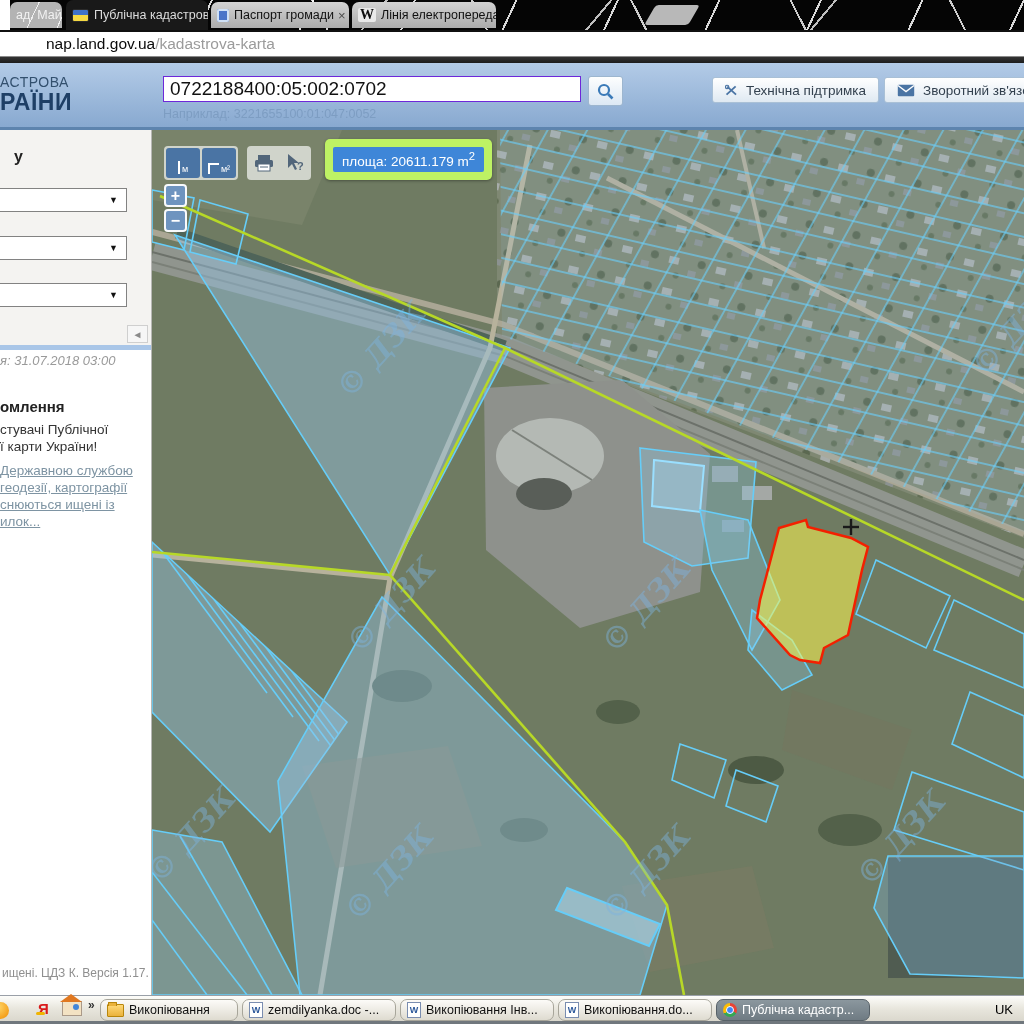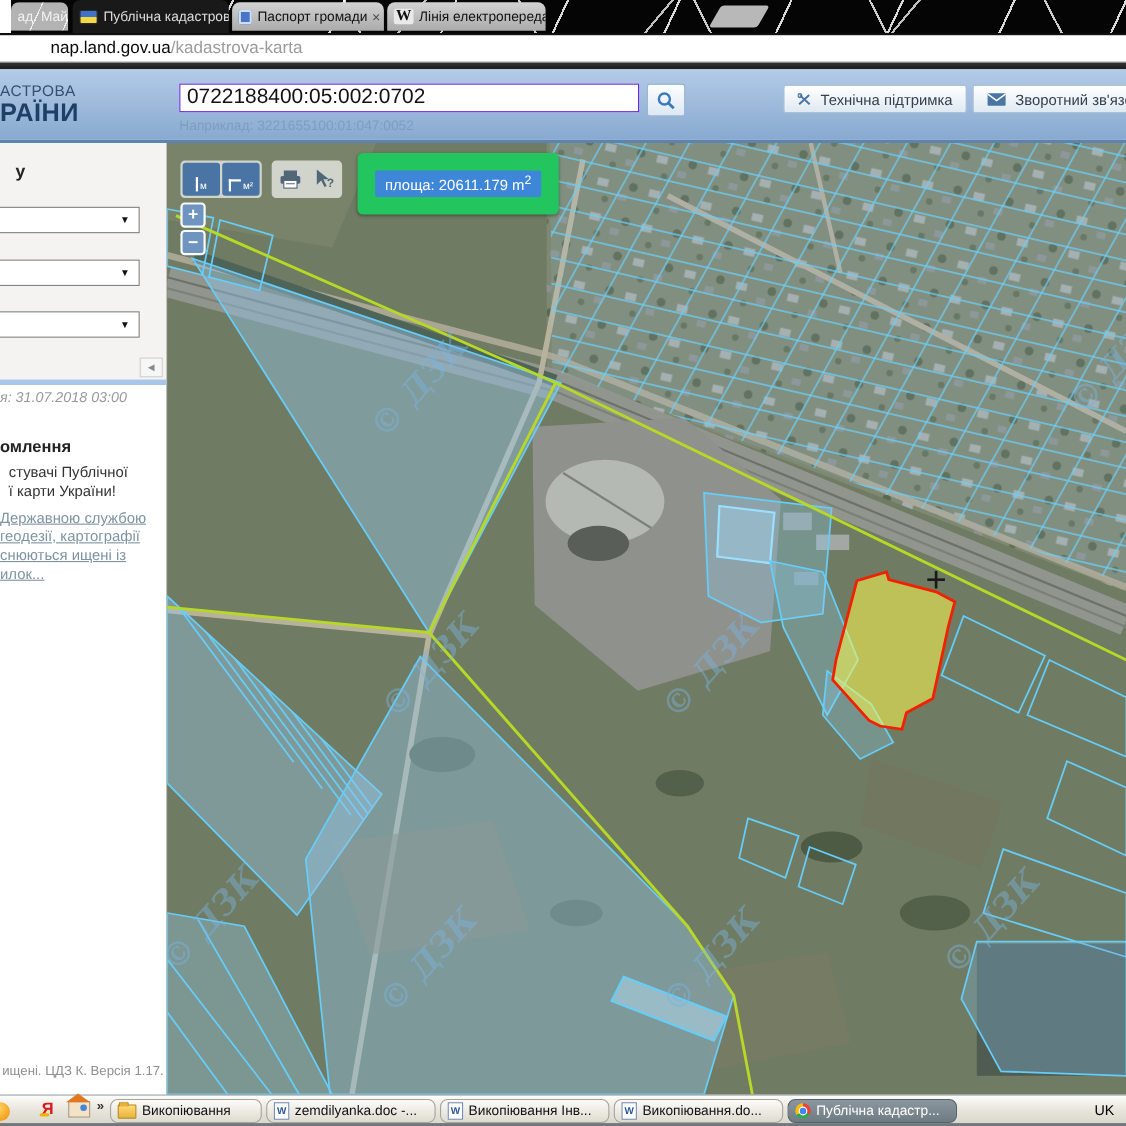--- a/index.html
+++ b/index.html
@@ -59,36 +59,36 @@
   #sb-top{left:0;top:0;width:152px;height:215px;background:#f4f3f1;}
   #sb-heading{left:14px;top:18px;font-size:16px;font-weight:bold;color:#222;}
   .sb-select{left:-34px;width:161px;height:24px;background:#fff;border:1px solid #828282;
         box-sizing:border-box;display:flex;align-items:center;justify-content:flex-end;padding-right:8px;cursor:pointer;}
   .sb-select .arr{font-size:9px;color:#111;}
   #collapse-btn{left:127px;top:195px;width:21px;height:18px;background:#f6f6f6;border:1px solid #cfcfcf;
         box-sizing:border-box;display:flex;align-items:center;justify-content:center;color:#8a8a8a;font-size:10px;cursor:pointer;}
   #sb-bluebar{left:0;top:215px;width:152px;height:5px;background:#a9c6e8;}
   #sb-updated{left:0;top:223px;font-size:13px;color:#9a9a9a;white-space:nowrap;font-style:italic;}
   #ann-head{left:0;top:268px;font-size:15px;font-weight:bold;color:#222;white-space:nowrap;}
-  .ann-line{left:0;font-size:13.5px;color:#333;white-space:nowrap;margin-left:8px;}
+  .ann-line{left:0;font-size:13.5px;color:#333;white-space:nowrap;}
   .ann-link{left:0;font-size:13.5px;color:#7e94a3;text-decoration:underline;white-space:nowrap;cursor:pointer;}
   #sb-version{left:2px;top:836px;font-size:12px;color:#8f8f8f;white-space:nowrap;}
 
   
   #map{left:152px;top:130px;width:872px;height:865px;background:#6f7b62;cursor:crosshair;}
   .tool-group{background:rgba(255,255,255,.65);border-radius:4px;display:flex;padding:2px;gap:2px;}
   #tg1{left:12px;top:16px;}
   #tg2{left:95px;top:16px;}
   .mbtn{width:34px;height:30px;background:#4a74a4;border-radius:3px;display:flex;align-items:flex-end;
         justify-content:center;gap:2px;color:#fff;cursor:pointer;box-sizing:border-box;padding-bottom:4px;}
   .mbtn .bar{width:2px;height:13px;background:#fff;}
   .mbtn .corner{width:9px;height:9px;border-left:2px solid #fff;border-top:2px solid #fff;}
   .mbtn .lbl{font-size:9px;line-height:9px;}
   .wbtn{width:29px;height:30px;border-radius:3px;display:flex;align-items:center;justify-content:center;cursor:pointer;}
-  #tooltip{left:173px;top:9px;background:#22c55e;border-radius:5px;padding:16px;box-shadow:0 1px 3px rgba(0,0,0,.35);}
+  #tooltip{left:173px;top:9px;background:#bef264;border-radius:5px;padding:8px;box-shadow:0 1px 3px rgba(0,0,0,.35);}
   #tooltip .inner{background:#3e86d8;border-radius:2px;color:#fff;font-size:13.5px;padding:3px 9px;white-space:nowrap;}
   .zbtn{left:12px;width:23px;height:23px;background:#6e94bf;border:2px solid rgba(255,255,255,.95);
         border-radius:4px;color:#fff;font-size:16px;font-weight:bold;display:flex;align-items:center;
         justify-content:center;box-sizing:border-box;cursor:pointer;line-height:1;}
   #zoom-in{top:54px;} #zoom-out{top:79px;}
 
   
   #taskbar{left:0;top:995px;width:1024px;height:29px;
         background:linear-gradient(#fdfdfa,#e8e6dd 45%,#d7d4c9);border-top:1px solid #9aa0a8;box-sizing:border-box;}
   #tb-bottom{left:0;top:1021px;width:1024px;height:3px;background:#70777d;}

